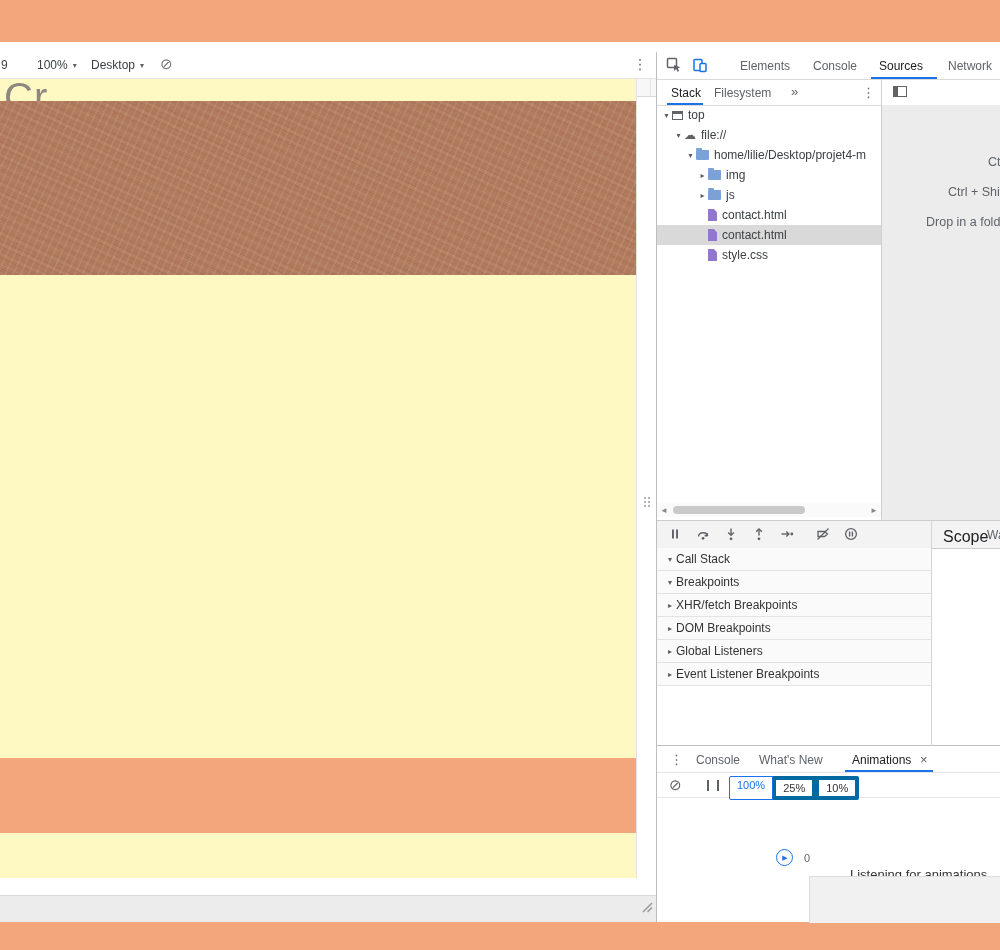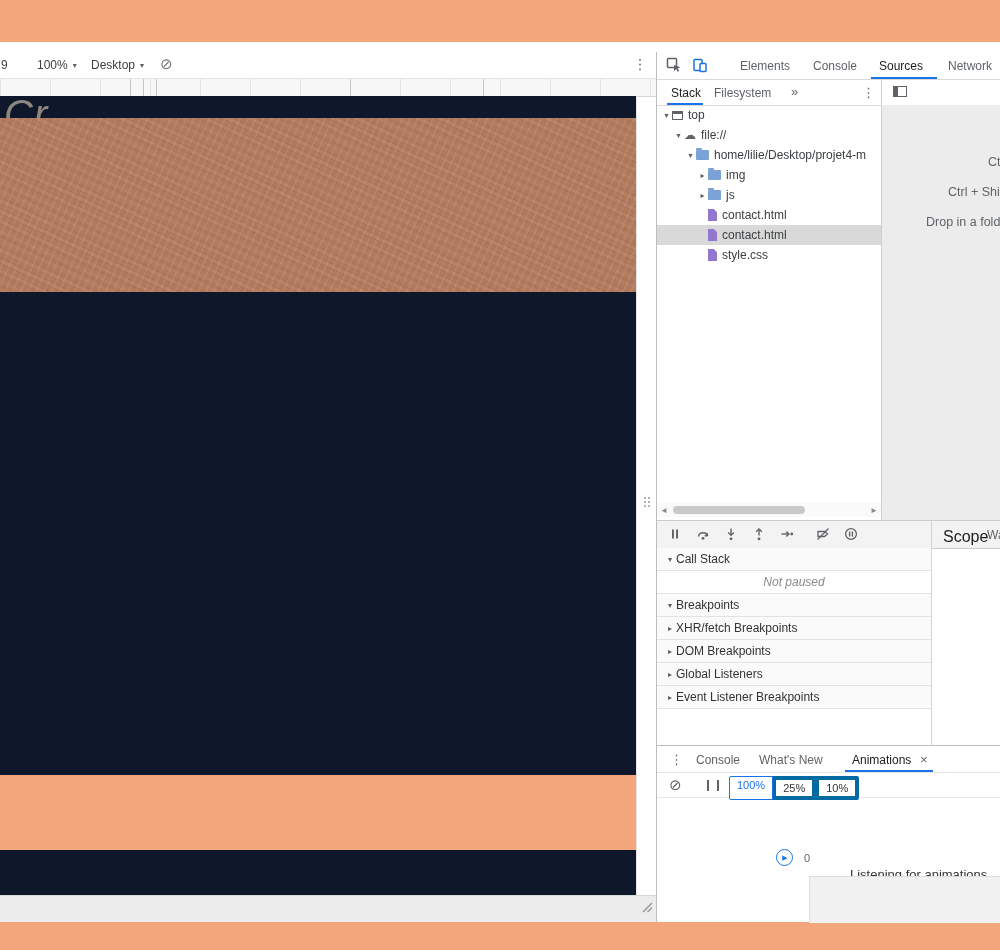--- a/index.html
+++ b/index.html
@@ -24,21 +24,21 @@
   #net-select{position:absolute;left:91px;top:6px;}
   #throttle-ban{position:absolute;left:160px;top:3px;font-size:15px;color:#757575;}
   #devbar-kebab{position:absolute;left:633px;top:4px;font-size:14px;color:#5f6368;}
 
   
   #ruler{left:0;top:79px;width:656px;height:17px;background:#f7f7f7;border-bottom:1px solid #d7d7d7;
     background-image:repeating-linear-gradient(90deg,#e4e4e4 0 1px,transparent 1px 50px);}
   #ruler .tick{position:absolute;top:0;width:1px;height:17px;background:#c6c6c6;}
 
   
-  #viewport{left:0;top:96px;width:636px;height:799px;background:#0f172a;border-right:1px solid #e3e3e3;font-style:italic;}
+  #viewport{left:0;top:79px;width:636px;height:799px;background:#fef9c3;border-right:1px solid #e3e3e3;}
   #page-heading{position:absolute;left:4px;top:-4px;font-size:40px;letter-spacing:1px;color:#8d8780;}
   #hero-block{position:absolute;left:0;top:22px;width:636px;height:174px;background-color:#b1795b;
     background-image:
       repeating-linear-gradient(115deg,rgba(255,255,255,.07) 0 2px,transparent 2px 7px),
       repeating-linear-gradient(205deg,rgba(0,0,0,.05) 0 1px,transparent 1px 5px),
       repeating-linear-gradient(25deg,rgba(255,255,255,.05) 0 3px,transparent 3px 9px);}
   #orange-section{position:absolute;left:0;top:679px;width:636px;height:75px;background:#f3a57c;}
 
   
   #drag-dots{left:644px;top:497px;width:8px;height:18px;display:grid;
@@ -298,21 +298,20 @@
     <span id="scope-tab">Scope</span>
     <span id="watch-tab">Watch</span>
   </div>
   <div class="abs" id="dbg-vdivider"></div>
 
   <div class="abs sections">
     <div class="sec-h">
       <span class="arr">▾</span>
       <span>Call Stack</span>
     </div>
-    <div class="sec-msg">Not paused</div>
     <div class="sec-h">
       <span class="arr">▾</span>
       <span>Breakpoints</span>
     </div>
     <div class="sec-h">
       <span class="arr">▸</span>
       <span>XHR/fetch Breakpoints</span>
     </div>
     <div class="sec-h">
       <span class="arr">▸</span>

